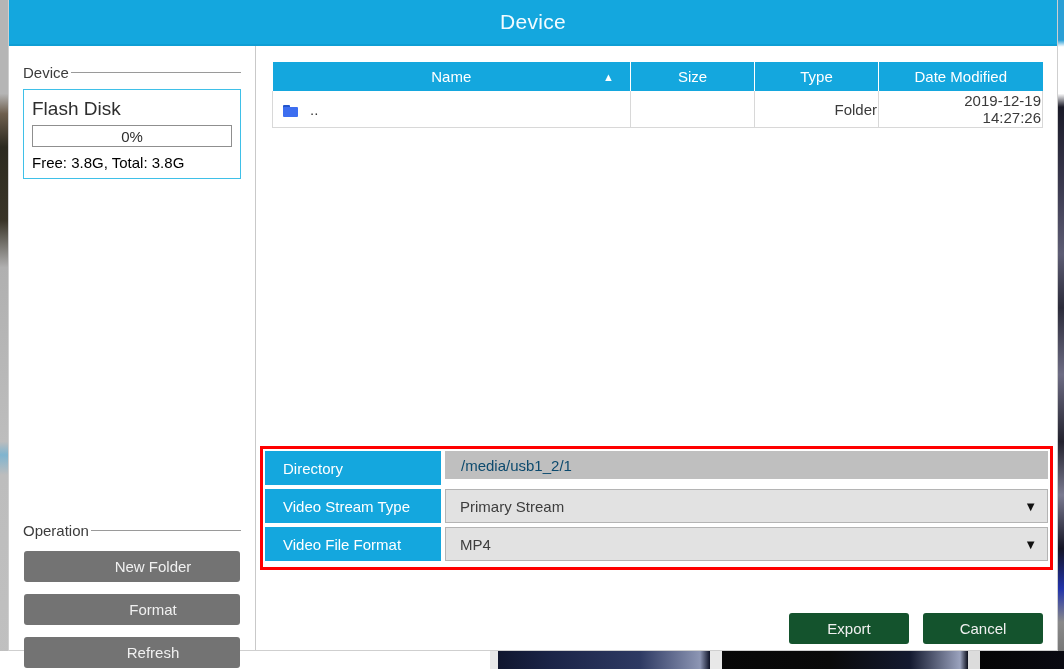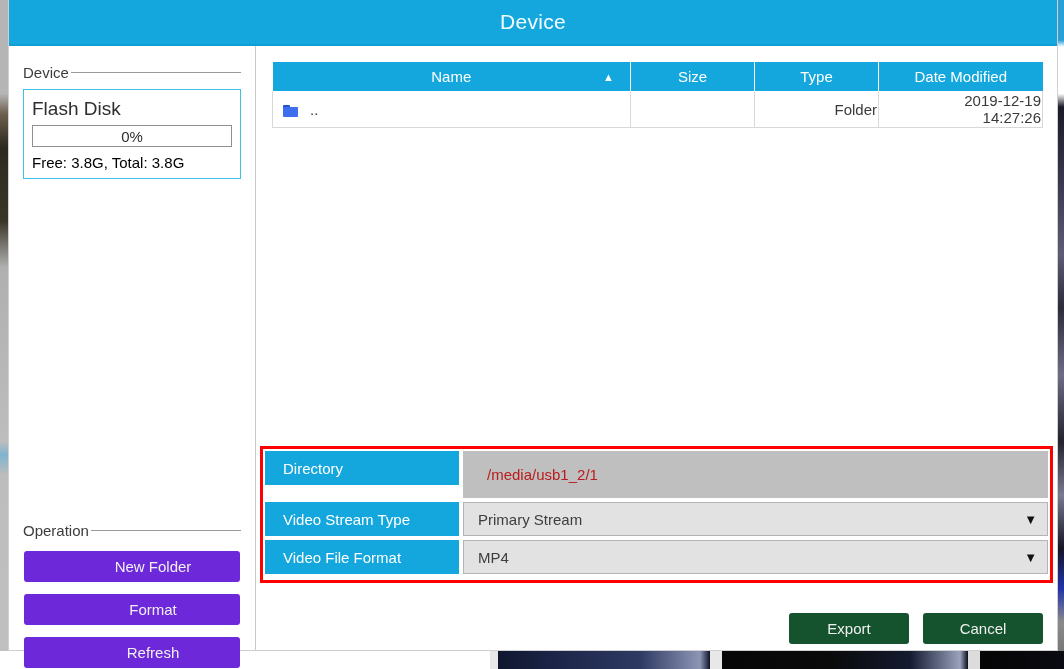--- a/index.html
+++ b/index.html
@@ -121,21 +121,21 @@
     position: absolute;
     left: 14px; right: 14px;
     top: 458px;
   }
   .op-buttons { margin-top: 12px; }
   .op-btn {
     display: block;
     width: 216px;
     margin: 0 auto 12px auto;
     height: 31px;
-    background: #6d28d9;
+    background: #737373;
     color: #f0f0f0;
     border: none; border-radius: 3px;
     font-size: 15px;
     font-family: "Liberation Sans", sans-serif;
     cursor: pointer;
     padding-left: 48px;
   }
 
   
   .right-pane {
@@ -205,38 +205,38 @@
     border: 3px solid #ff0000;
     padding: 2px;
     background: #ffffff;
   }
   .frow {
     display: flex;
     margin-bottom: 4px;
   }
   .frow:last-child { margin-bottom: 4px; }
   .flabel {
-    width: 194px;
+    width: 176px;
     background: #14a7de;
     color: #ffffff;
     font-size: 15px;
     height: 34px;
     display: flex; align-items: center;
     padding-left: 18px;
     flex: none;
   }
   .fvalue {
     flex: 1;
     margin-left: 4px;
     background: #bfbfbf;
-    color: #b91c1c;
-    font-size: 15px;
-    height: 47px;
+    color: #0c4a6e;
+    font-size: 15px;
+    height: 28px;
     display: flex; align-items: center;
-    padding-left: 24px;
+    padding-left: 16px;
   }
   .fselect {
     flex: 1;
     margin-left: 4px;
     background: #e2e2e2;
     border: 1px solid #b4b4b4;
     color: #3d3d3d;
     font-size: 15px;
     height: 34px;
     display: flex; align-items: center; justify-content: space-between;

